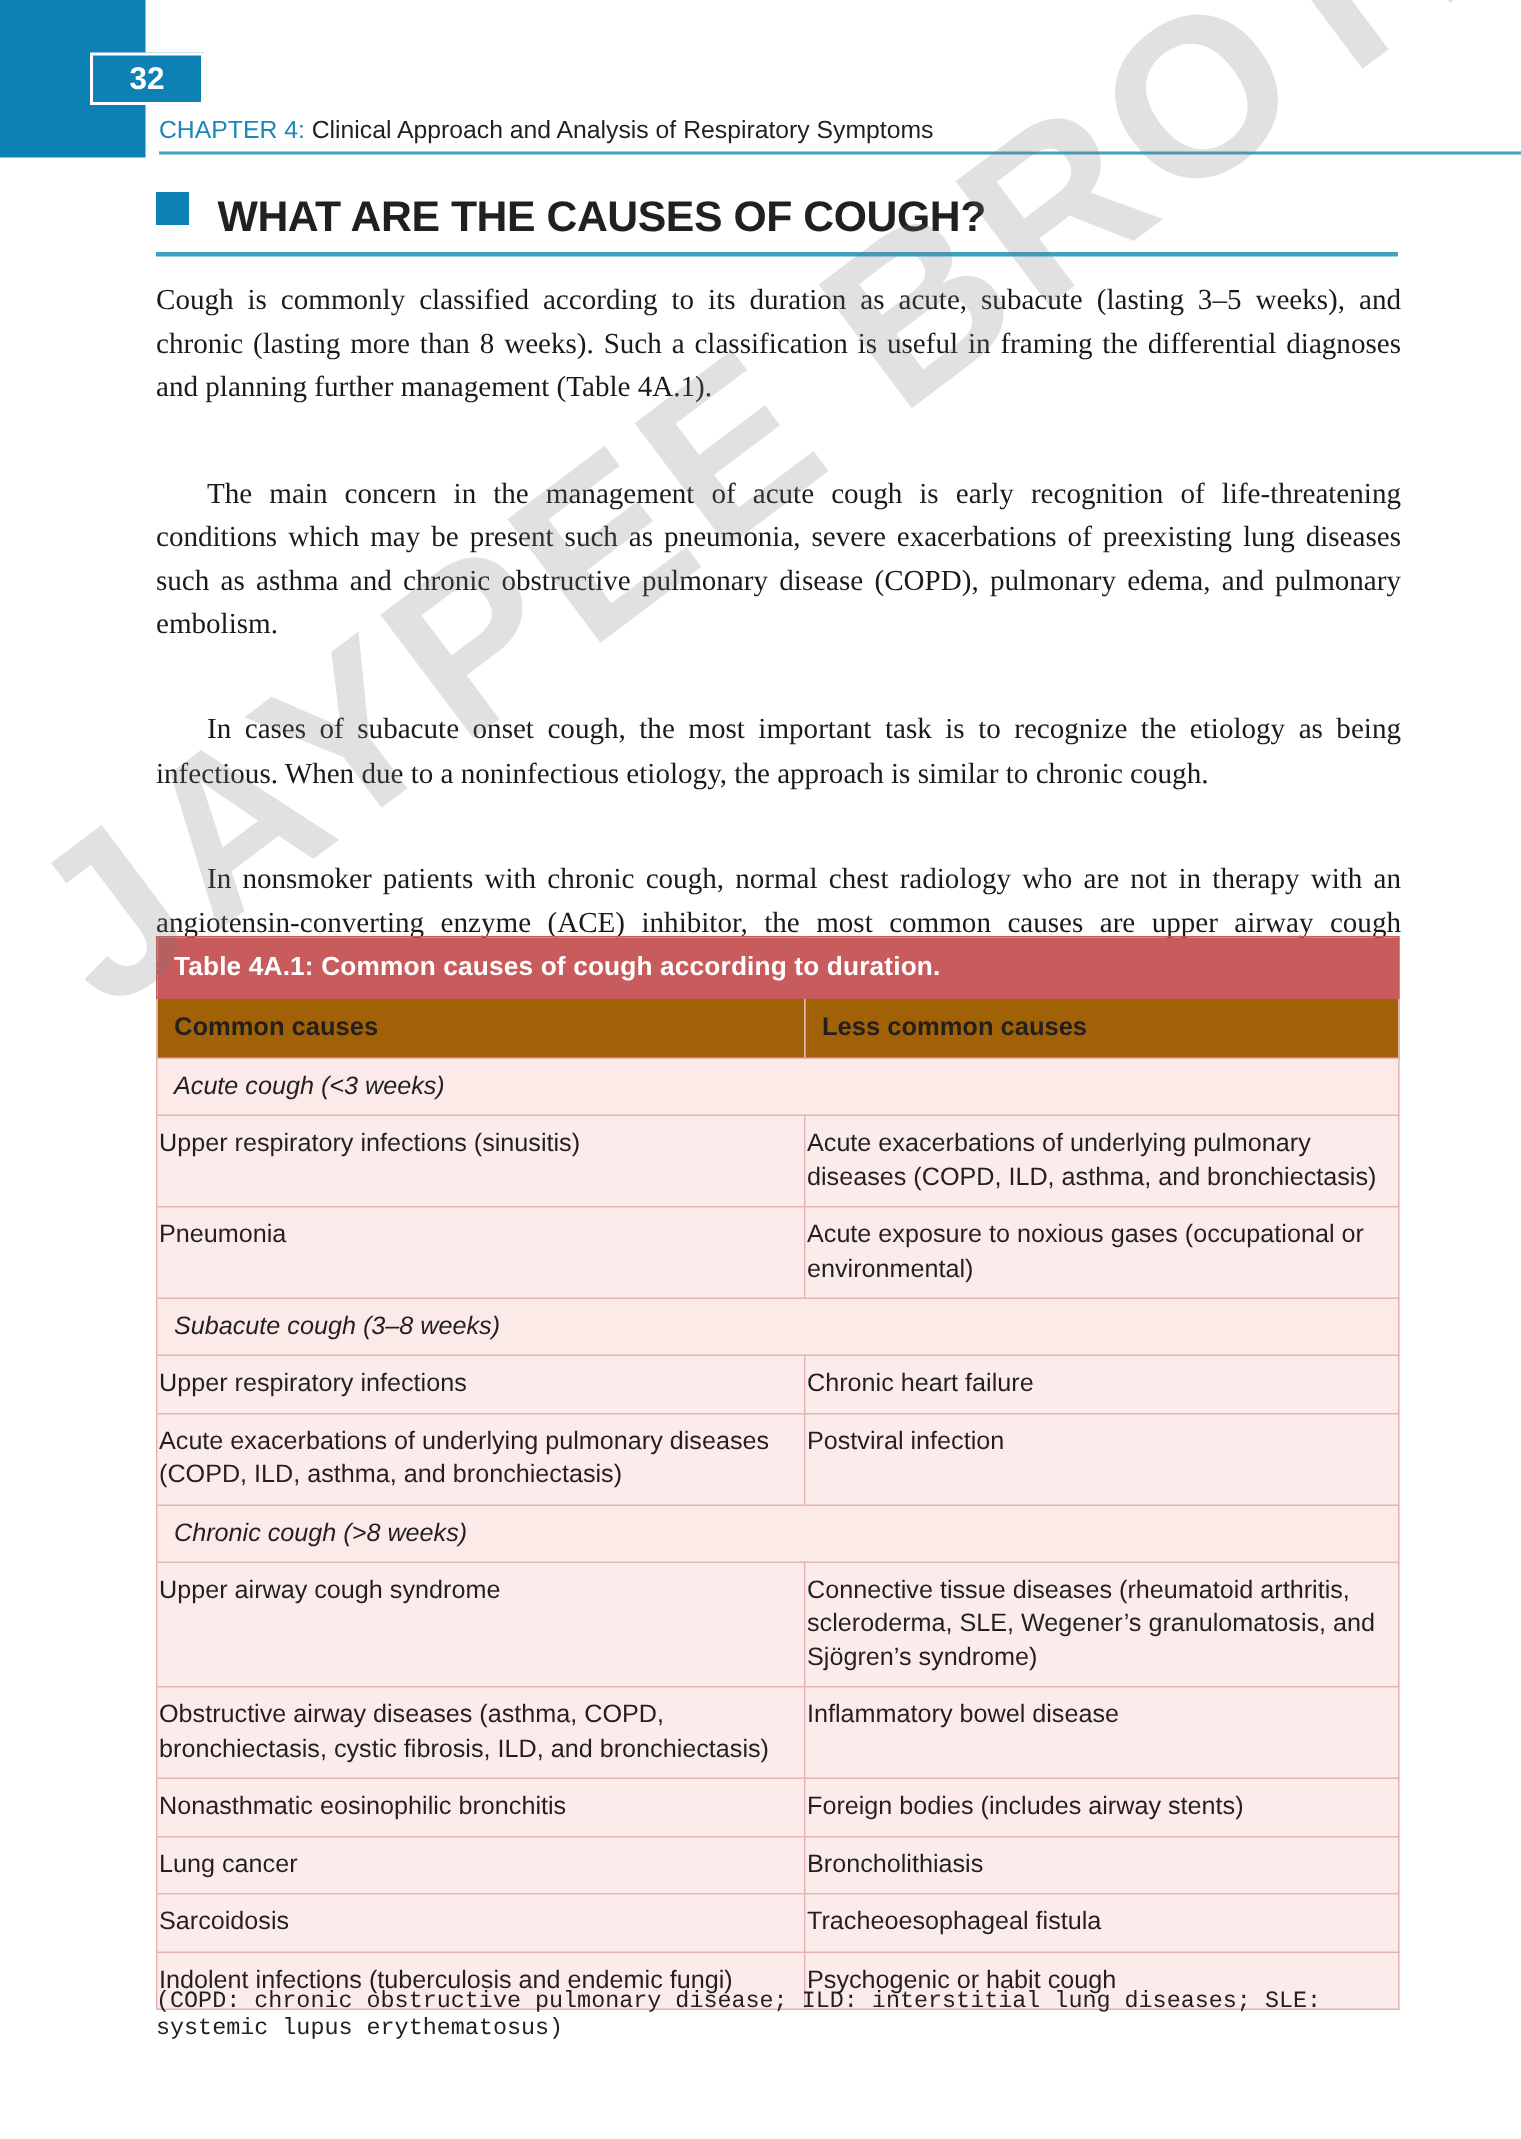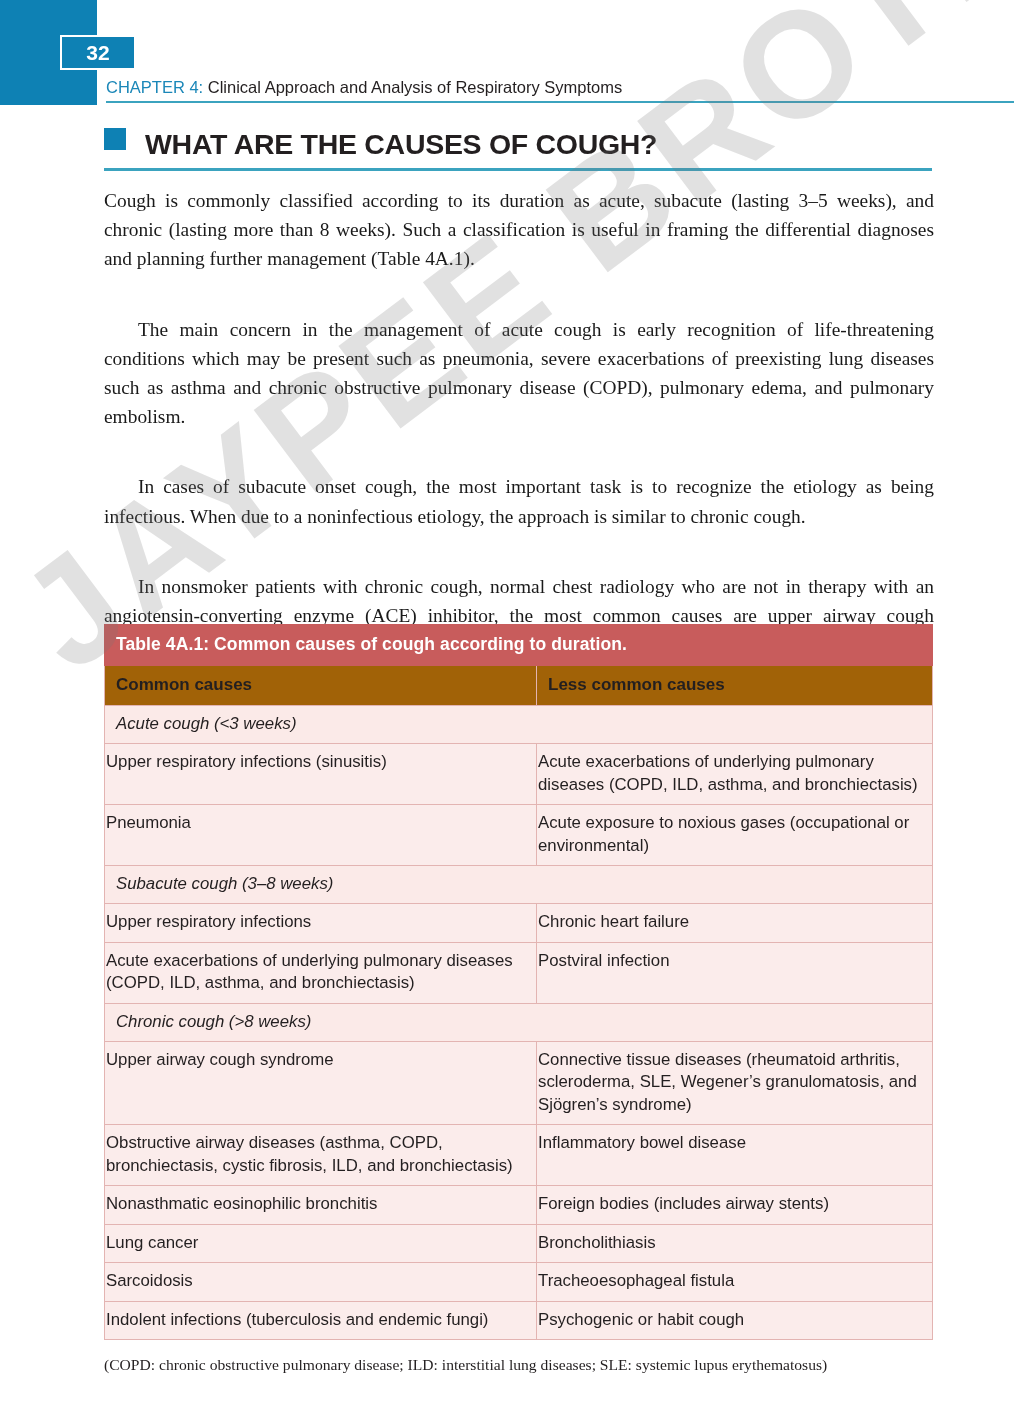--- a/index.html
+++ b/index.html
@@ -205,24 +205,23 @@
   #cough-table col.c1 { width: 432px; }
   #cough-table col.c2 { width: 396px; }
 
   
   #table-footnote {
     position: absolute;
     left: 104px;
     top: 1325px;
     width: 830px;
     z-index: 4;
-    font-family: Liberation Serif, serif;
+    font-family: Liberation Mono, monospace;
     font-size: 15.6px;
     color: #231f20;
-    margin-top: 31px;
   }
 </style>
 </head>
 <body>
 
 <div id="watermark">
   <div class="wm-text">JAYPEE BROTHERS</div>
 </div>
 
 <div id="blue-edge-block"></div>

